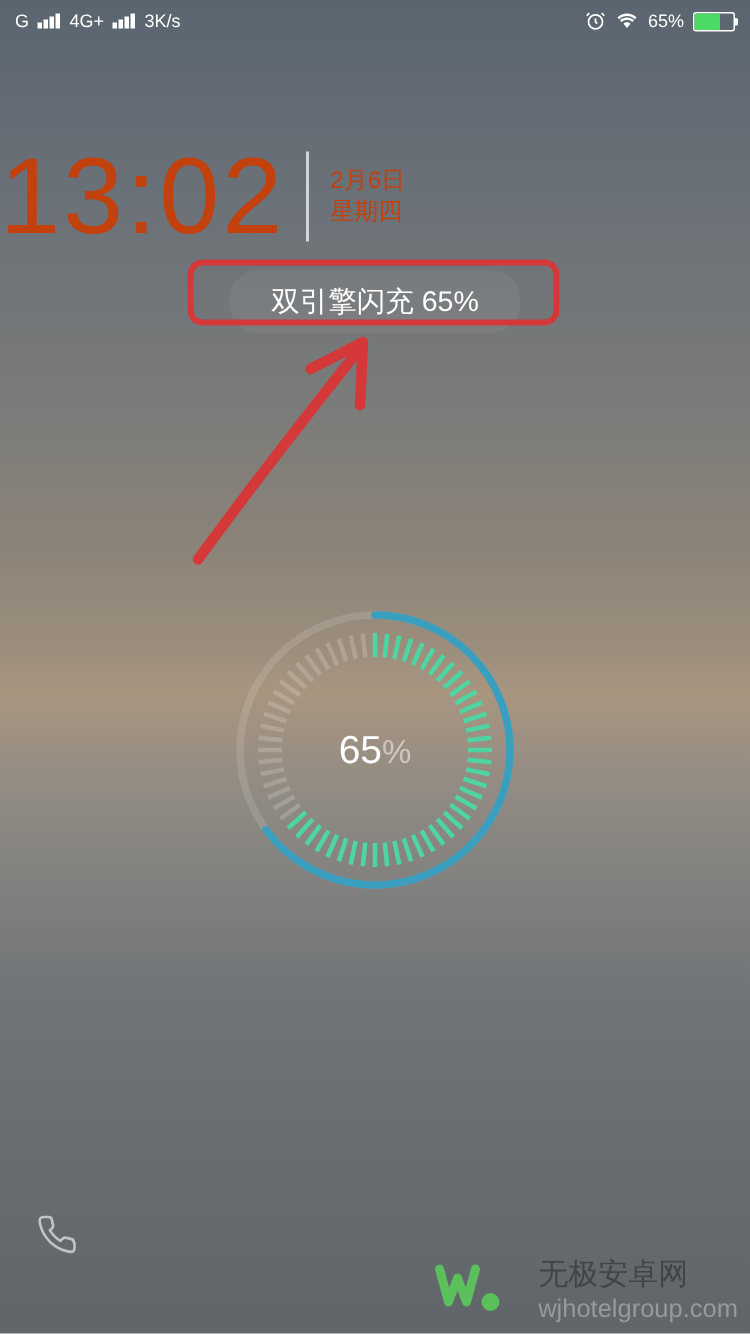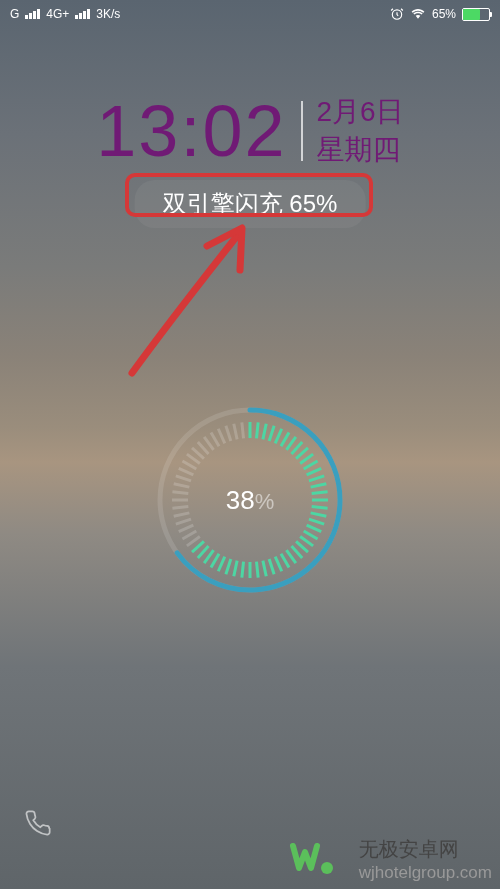--- a/index.html
+++ b/index.html
@@ -5,25 +5,25 @@
 *{margin:0;padding:0;box-sizing:border-box;font-family:-apple-system,sans-serif}
 body{width:500px;height:889px;overflow:hidden;position:relative;background:linear-gradient(180deg,#5a6570 0%,#6b7178 15%,#7a7b7a 30%,#8a8278 40%,#9a8d7c 48%,#a89580 52%,#8f8a83 60%,#6f7478 75%,#5f6569 100%)}
 .status-bar{position:absolute;top:0;left:0;right:0;height:28px;display:flex;justify-content:space-between;align-items:center;padding:4px 10px;color:#fff;font-size:12px}
 .status-left{display:flex;align-items:center;gap:6px}
 .status-right{display:flex;align-items:center;gap:6px}
 .signal-bars{display:flex;align-items:flex-end;gap:1px}
 .bar{width:3px;background:#fff}
 .battery-icon{width:28px;height:13px;border:1px solid #fff;border-radius:2px;position:relative;display:flex;align-items:center}
 .battery-icon::after{content:'';position:absolute;right:-3px;top:3px;width:2px;height:5px;background:#fff;border-radius:0 1px 1px 0}
 .battery-fill{height:100%;background:#4cd964;border-radius:1px}
-.clock-area{position:absolute;top:90px;left:0;right:0;display:flex;justify-content:center;align-items:center;color:#701a75}
+.clock-area{position:absolute;top:90px;left:0;right:0;display:flex;justify-content:flex-start;align-items:center;color:#c2410c}
 .time{font-size:72px;font-weight:200;letter-spacing:2px}
 .divider{width:2px;height:60px;background:rgba(255,255,255,0.7);margin:0 14px}
-.date-block{display:flex;flex-direction:column;font-size:28px;font-weight:300}
-.charge-badge{position:absolute;top:180px;left:50%;transform:translateX(-50%);color:#fff;font-size:24px;padding:8px 28px;border-radius:20px;background:rgba(255,255,255,0.05)}
+.date-block{display:flex;flex-direction:column;font-size:16px;font-weight:300}
+.charge-badge{position:absolute;top:180px;left:50%;transform:translateX(-50%);color:#fff;font-size:19px;padding:8px 28px;border-radius:20px;background:rgba(255,255,255,0.05)}
 .annotation-box{position:absolute;top:173px;left:125px;width:248px;height:44px;border:4px solid #d53838;border-radius:10px}
 .arrow{position:absolute;top:218px;left:112px;width:160px;height:160px;pointer-events:none}
 .ring-container{position:absolute;top:400px;left:50%;transform:translateX(-50%);width:200px;height:200px}
 .ring-label{position:absolute;top:50%;left:50%;transform:translate(-50%,-50%);color:#fff;font-size:26px;font-weight:300}
 .ring-label .pct{opacity:0.5;font-size:22px}
 .phone-icon{position:absolute;bottom:52px;left:24px;width:28px;height:28px;opacity:0.6}
 .watermark{position:absolute;bottom:6px;right:8px;display:flex;align-items:center;gap:22px}
 .wm-logo{width:48px;height:44px}
 .wm-text{display:flex;flex-direction:column;color:#555}
 .wm-title{font-size:20px;font-weight:400;color:#444}
@@ -144,21 +144,21 @@
         <line x1="58.51390240575078" y1="53.92502082040157" x2="47.80781270400904" y2="42.034703612763266" stroke="rgba(255,255,255,0.18)" stroke-width="3"></line>
         <line x1="63.55731435786666" y1="49.84094634875326" x2="54.152750321187085" y2="36.896674438754104" stroke="rgba(255,255,255,0.18)" stroke-width="3"></line>
         <line x1="68.99999999999997" y1="46.30642496536482" x2="60.999999999999964" y2="32.45001850481381" stroke="rgba(255,255,255,0.18)" stroke-width="3"></line>
         <line x1="74.7823281293004" y1="43.36018162615874" x2="68.2745418400876" y2="28.74345430387713" stroke="rgba(255,255,255,0.18)" stroke-width="3"></line>
         <line x1="80.84094634875325" y1="41.03449598970048" x2="75.89667443875409" y2="25.81759172897803" stroke="rgba(255,255,255,0.18)" stroke-width="3"></line>
         <line x1="87.10947516929889" y1="39.354848754504054" x2="83.78288811621474" y2="23.70448714276317" stroke="rgba(255,255,255,0.18)" stroke-width="3"></line>
         <line x1="93.51923527740549" y1="38.33964248716705" x2="91.84677986512304" y2="22.42729216127468" stroke="rgba(255,255,255,0.18)" stroke-width="3"></line>
       </g>
   </svg>
   <div class="ring-label">
-    <span>38</span><span class="pct">%</span>
+    <span>65</span><span class="pct">%</span>
   </div>
 </div>
 
 <svg class="phone-icon" viewBox="0 0 24 24" fill="none" stroke="#fff" stroke-width="1.5">
   <path d="M22 16.9v3a2 2 0 01-2.2 2 19.8 19.8 0 01-8.6-3.1 19.5 19.5 0 01-6-6A19.8 19.8 0 012.1 4.2 2 2 0 014.1 2h3a2 2 0 012 1.7c.1.9.3 1.8.6 2.6a2 2 0 01-.5 2.1L8 9.6a16 16 0 006 6l1.2-1.2a2 2 0 012.1-.5c.8.3 1.7.5 2.6.6a2 2 0 011.7 2z"></path>
 </svg>
 
 <div class="watermark">
   <svg class="wm-logo" viewBox="0 0 48 44">
     <path d="M4 8 L10 30 L16 14 L22 30 L28 8" stroke="#5bbf5b" stroke-width="6" fill="none" stroke-linecap="round" stroke-linejoin="round"></path>

